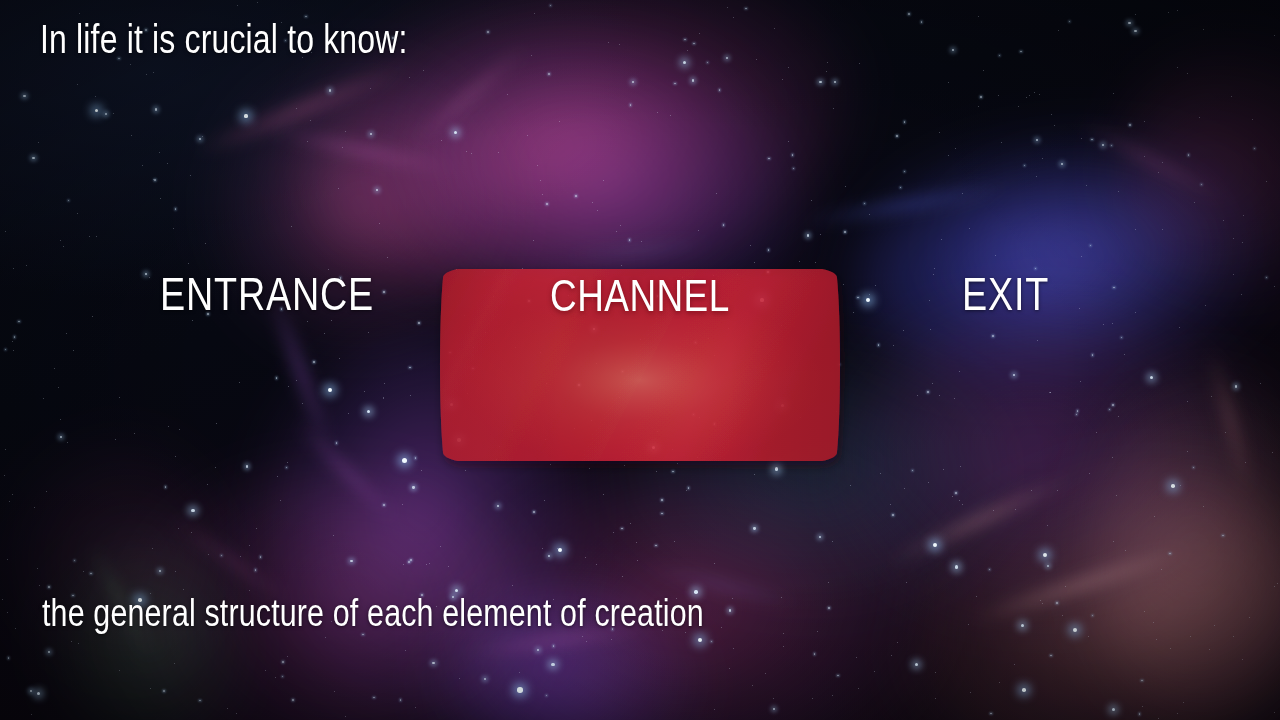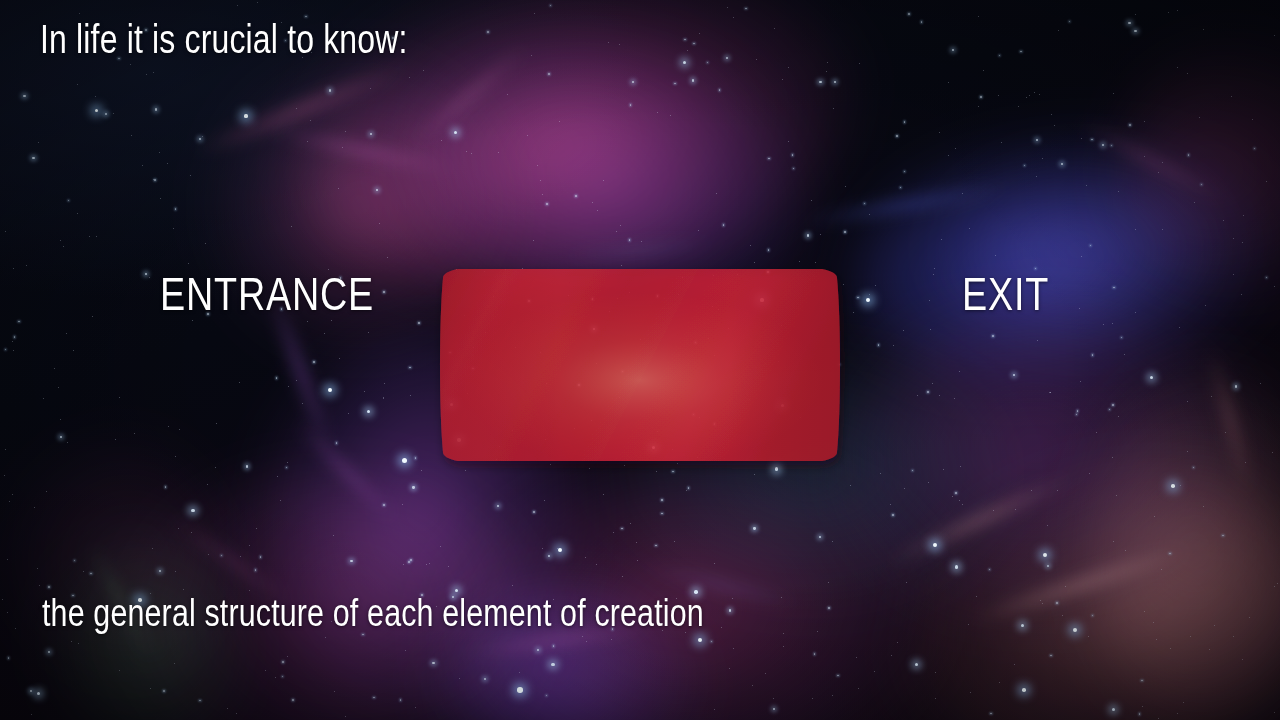--- a/index.html
+++ b/index.html
@@ -917,17 +917,20 @@
                Q 397,198 397,192
                C 401,150 401,60 397,18
                Q 397,12 382,9
                Z" fill="url(#chanGrad)" filter="url(#softShadow)"></path>
       <path d="M 18,9 Q 3,12 3,18 C -1,60 -1,150 3,192 Q 3,198 18,201 L 382,201 Q 397,198 397,192 C 401,150 401,60 397,18 Q 397,12 382,9 Z" fill="url(#chanGlow)"></path>
       <path d="M 18,9 Q 3,12 3,18 C -1,60 -1,150 3,192 Q 3,198 18,201 L 120,201 L 120,9 Z" fill="url(#chanShadeL)"></path>
       <path d="M 382,9 Q 397,12 397,18 C 401,60 401,150 397,192 Q 397,198 382,201 L 290,201 L 290,9 Z" fill="url(#chanShadeR)"></path>
     </svg>
   </div>
 
+  <div id="channel-label">
+    <span>CHANNEL</span>
+  </div>
 
   <div id="exit-label" class="slide-text">EXIT</div>
 
   <div id="caption-text" class="slide-text">the general structure of each element of creation</div>
 </div>
 
 </body></html>

